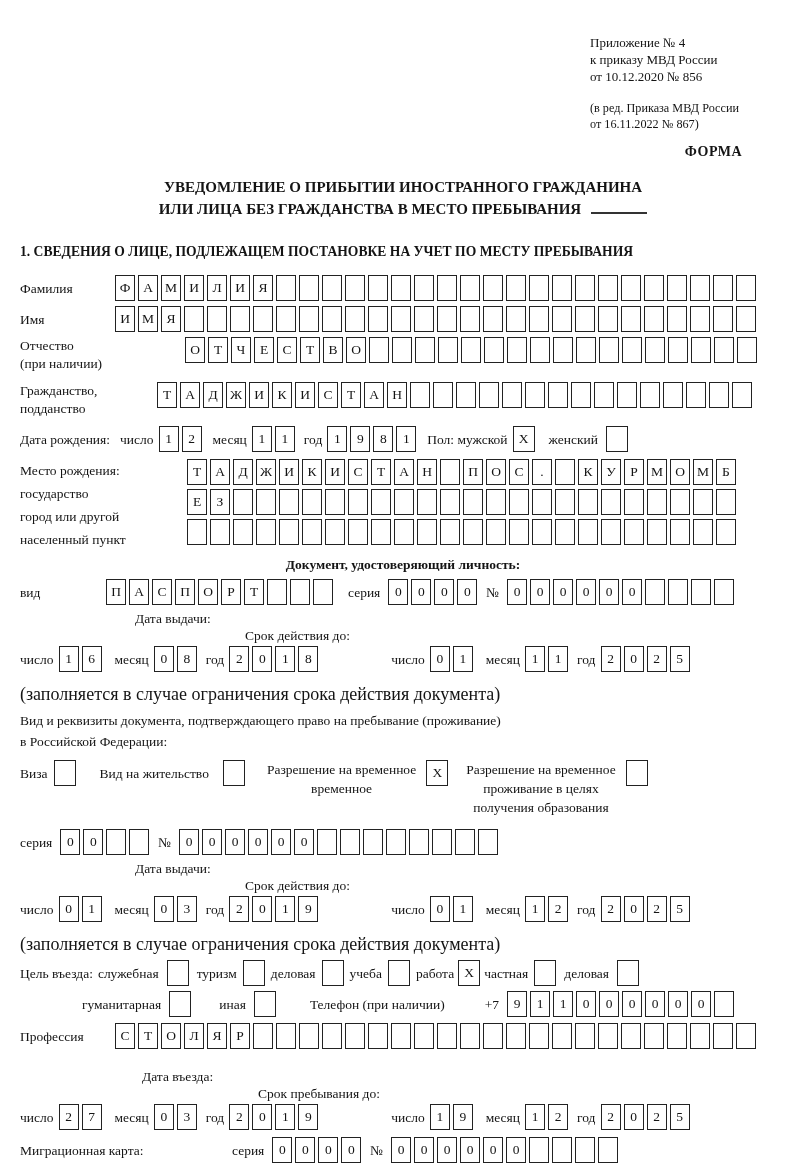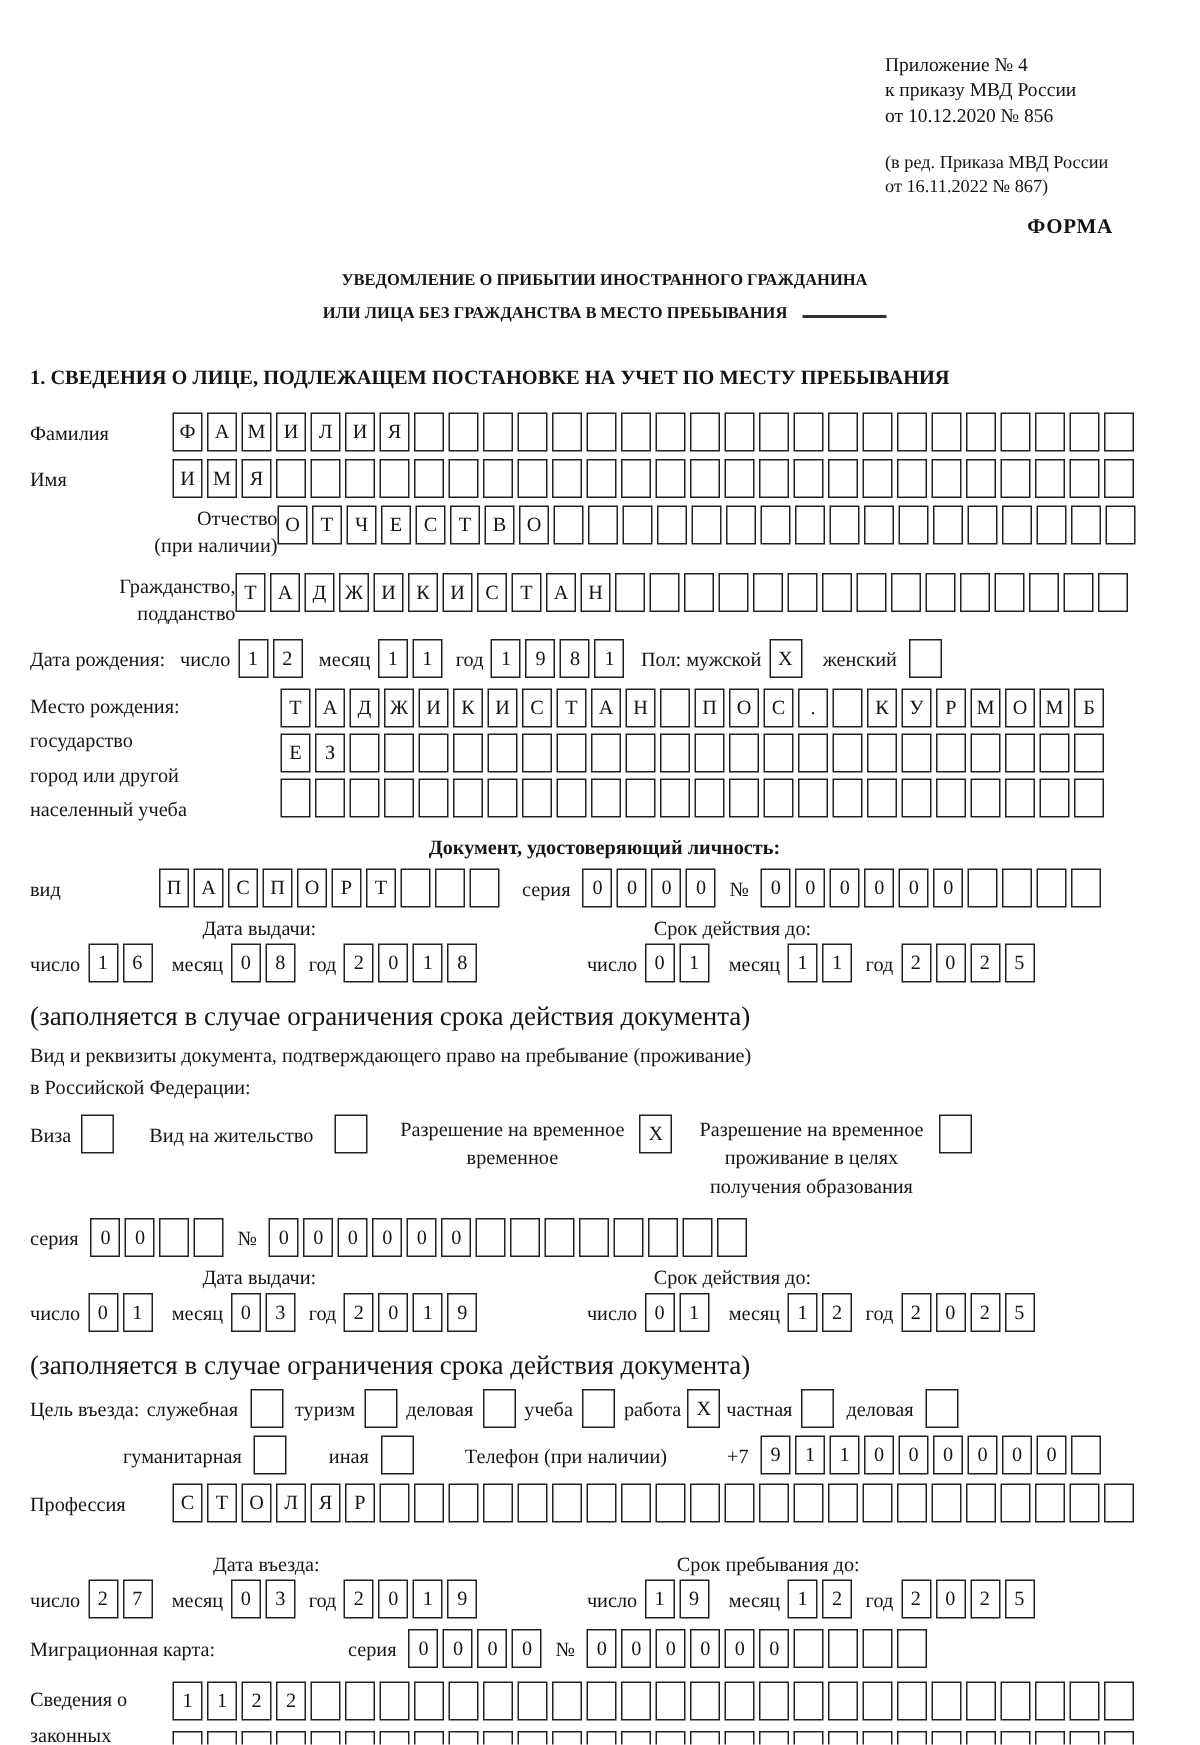--- a/index.html
+++ b/index.html
@@ -4,41 +4,41 @@
 <style>
   html,body{margin:0;padding:0;background:#fff;}
   body{width:800px;height:1163px;overflow:hidden;color:#141414;
        font-family:"Liberation Serif","DejaVu Serif",serif;font-size:13.5px;}
   .page{padding:34px 14px 0 20px;box-sizing:border-box;width:800px;height:1163px;}
 
   
   .hdr-right{margin-left:auto;width:196px;line-height:17px;font-size:13px;}
   .hdr-right .amend{font-size:12.2px;line-height:16px;margin-top:15px;}
   .forma{text-align:right;padding-right:44px;font-weight:bold;font-size:14px;margin-top:12px;letter-spacing:.5px;}
-  .title{text-align:center;font-weight:bold;font-size:11px;line-height:22px;margin-top:16px;}
+  .title{text-align:center;font-weight:bold;font-size:15px;line-height:22px;margin-top:16px;}
   .blankline{display:inline-block;width:56px;border-bottom:2px solid #333;height:3px;margin-left:10px;}
   .sec{font-weight:bold;font-size:13.6px;margin-top:24px;margin-bottom:15px;}
 
   
   .row{display:flex;align-items:flex-start;margin-bottom:4px;}
   .lbl{line-height:27px;flex:none;}
-  .lblml{line-height:18px;flex:none;text-align:right;}
+  .lblml{line-height:18px;flex:none;}
   .cells{display:flex;flex:none;}
   .cell{width:20px;height:26px;box-sizing:border-box;border:1.6px solid #222;margin-right:3px;
         display:inline-flex;align-items:center;justify-content:center;font-size:13.5px;flex:none;background:#fff;}
   .cbox .cell{width:22px;margin-right:0;}
   .w86{width:86px}.w95{width:95px}.w137{width:137px}.w165{width:165px}.w212{width:212px}
   .dw{line-height:27px;flex:none;}
   .ml4{margin-left:4px}.ml6{margin-left:6px}.ml8{margin-left:8px}.ml10{margin-left:10px}
   .ml12{margin-left:12px}.ml14{margin-left:14px}.ml18{margin-left:18px}.ml22{margin-left:22px}
   .ml24{margin-left:24px}.ml28{margin-left:28px}.ml34{margin-left:34px}.ml40{margin-left:40px}
   .mr5{margin-right:5px}.mr8{margin-right:8px}
 
   .dochead{text-align:center;font-weight:bold;font-size:13.5px;margin:6px 0 6px;}
-  .dhr{display:flex;margin:3px 0 2px;line-height:17px;}
+  .dhr{display:flex;margin:3px 0 2px;line-height:17px;flex-direction:column;}
   .note{font-size:18px;line-height:15px;padding-right:40px;margin:14px 0 8px;}
   .intro{line-height:21px;margin-top:4px;}
   .permits{display:flex;align-items:flex-start;margin:8px 0 12px;}
   .pl{line-height:19px;text-align:center;flex:none;}
   .stack{display:flex;flex-direction:column;}
   .stack .row:last-child{margin-bottom:0;}
   .glabels{line-height:23.5px;flex:none;width:95px;}
   .bp-labels{line-height:23px;flex:none;width:167px;}
 </style>
 </head>
@@ -228,21 +228,21 @@
     <span class="cells cbox">
         <span class="cell"></span>
       </span>
   </div>
 
   <div class="row" style="margin-top:6px;margin-bottom:2px">
     <span class="bp-labels">
       <span>Место рождения:</span><br>
       <span>государство</span><br>
       <span>город или другой</span><br>
-      <span>населенный учеба</span>
+      <span>населенный пункт</span>
     </span>
     <span class="stack">
       <span class="row">
           <span class="cells">
             <span class="cell">Т</span>
             <span class="cell">А</span>
             <span class="cell">Д</span>
             <span class="cell">Ж</span>
             <span class="cell">И</span>
             <span class="cell">К</span>

